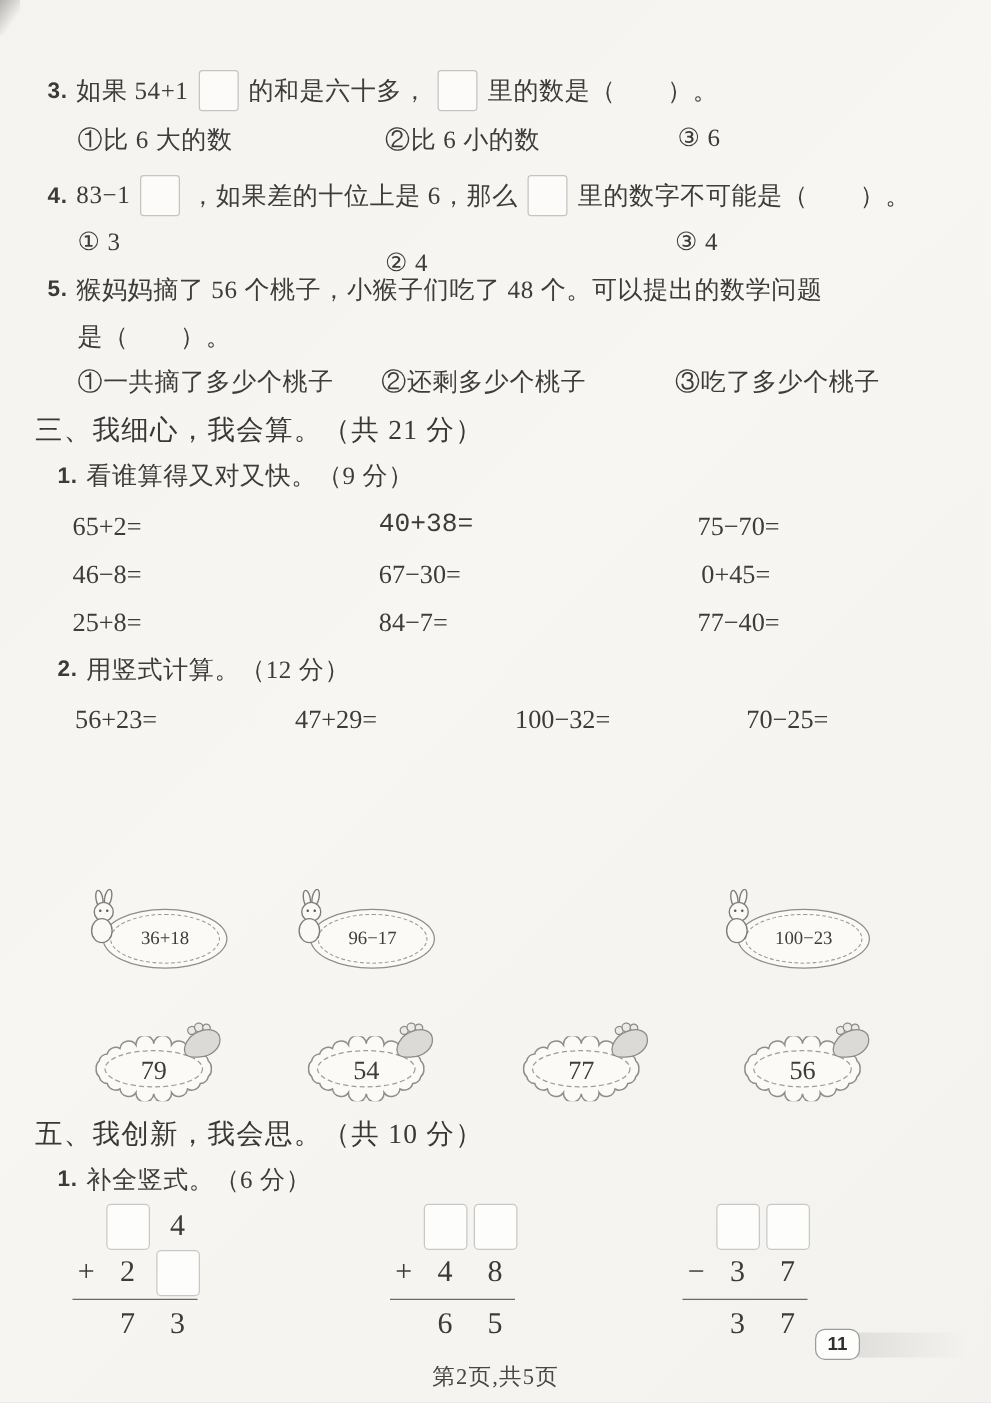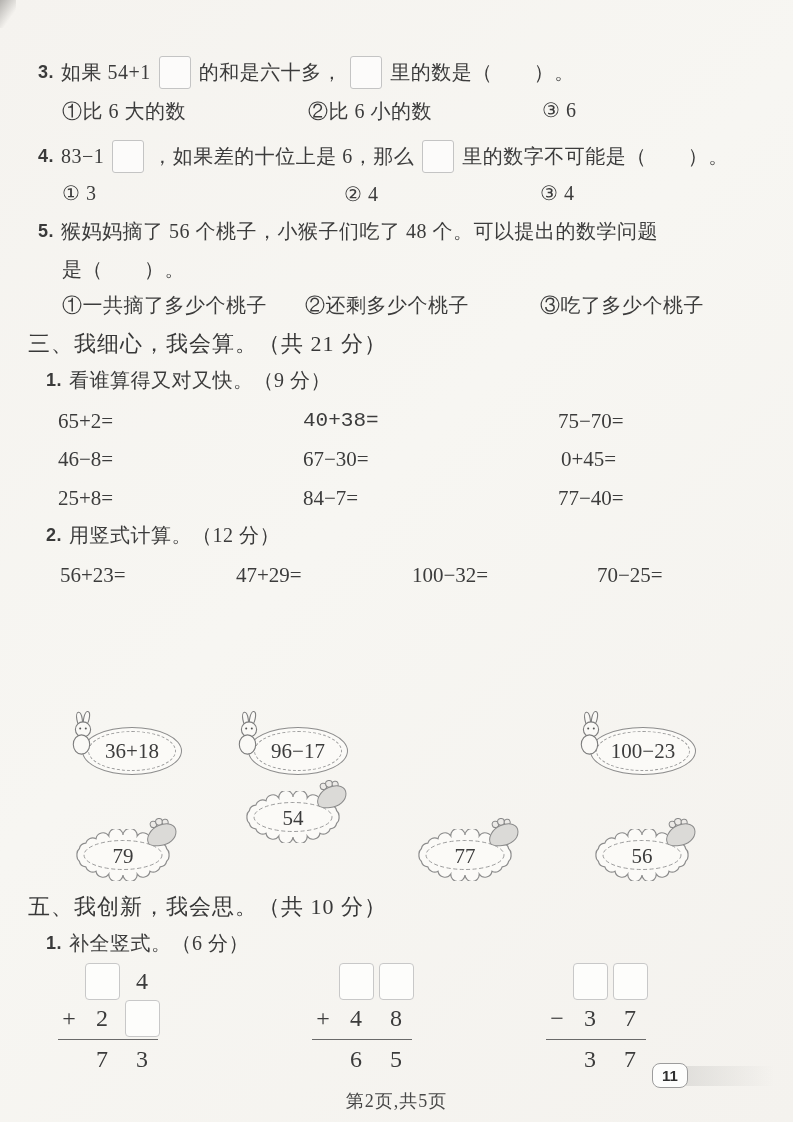--- a/index.html
+++ b/index.html
@@ -19,21 +19,21 @@
     border:1.3px solid #c4c4c4; border-radius:3px; margin:0 8px; flex:0 0 auto; }
   .opt { position:absolute; font-size:20px; letter-spacing:.5px; white-space:nowrap; }
   .sec { position:absolute; font-size:22px; letter-spacing:1px; white-space:nowrap; color:#383838; }
   .sub { position:absolute; display:flex; align-items:center; font-size:20px; letter-spacing:.5px; }
   .calc { position:absolute; font-size:21px; white-space:nowrap; }
   
   .match-oval { position:absolute; width:100px; height:48px; }
   .oval-outer { position:absolute; inset:0; border:1.4px solid #8d8d8d; border-radius:50%; background:#fbfaf7; }
   .oval-inner { position:absolute; inset:4px 6px; border:1.1px dashed #9d9d9d; border-radius:50%; }
   .oval-label { position:absolute; inset:0; display:flex; align-items:center; justify-content:center;
-    font-size:21px; padding-top:1px;text-align:right; }
+    font-size:15px; padding-top:1px;text-align:right; }
   .rabbit { position:absolute; left:-13px; top:-16px; }
   
   .match-cloud { position:absolute; width:100px; height:52px; }
   .cloud-label { position:absolute; inset:0; display:flex; align-items:center; justify-content:center;
     font-size:21px; padding-top:2px; }
   .carrot { position:absolute; right:-8px; top:-12px; transform:rotate(-10deg); }
   
   .vp { position:absolute; width:112px; }
   .vp-row { display:flex; height:37px; align-items:center; }
   .vp-op { width:26px; text-align:center; font-size:22px; }
@@ -70,21 +70,21 @@
 
   <div class="t qline" style="left:38px;top:140px;">
     <span class="qnum">4.</span>
     <span>83−1</span>
     <span class="ibox"></span>
     <span>，如果差的十位上是 6，那么</span>
     <span class="ibox"></span>
     <span>里的数字不可能是（　　）。</span>
   </div>
   <div class="opt" style="left:62px;top:181px;">① 3</div>
-  <div class="opt" style="left:308px;top:182px;margin-left:36px;">② 4</div>
+  <div class="opt" style="left:308px;top:198px;">② 4</div>
   <div class="opt" style="left:540px;top:181px;">③ 4</div>
 
   <div class="t qline" style="left:38px;top:218px;">
     <span class="qnum">5.</span>
     <span>猴妈妈摘了 56 个桃子，小猴子们吃了 48 个。可以提出的数学问题</span>
   </div>
   <div class="t qline" style="left:62px;top:256px;">
     <span>是（　　）。</span>
   </div>
   <div class="opt" style="left:62px;top:292px;">①一共摘了多少个桃子</div>
@@ -171,21 +171,21 @@
     <svg class="carrot" width="38" height="32" viewBox="0 0 38 32">
       <g stroke="#8a8a8a" stroke-width="1">
         <circle cx="12" cy="6" r="3.2" fill="#eceae7"></circle>
           <circle cx="18" cy="4.5" r="3.4" fill="#eceae7"></circle>
           <circle cx="24" cy="6" r="3" fill="#eceae7"></circle>
         <path d="M4 24 C2 18 8 10 17 8 C27 6 34 10 33 17 C32 24 24 29 15 28 C9 27.5 5.5 26.5 4 24 Z" fill="#dbdad7"></path>
       </g>
     </svg>
     <div class="cloud-label">79</div>
   </div>
-  <div class="match-cloud" style="left:243px;top:791px;text-align:right;">
+  <div class="match-cloud" style="left:243px;top:829px;text-align:right;">
     <svg width="100" height="52" viewBox="0 0 100 52">
       <path d="M96,26 A7 7 0 0 1 93.7,32.2 A7 7 0 0 1 87.2,37.8 A7 7 0 0 1 77,42.2 A7 7 0 0 1 64.2,45 A7 7 0 0 1 50,46 A7 7 0 0 1 35.8,45 A7 7 0 0 1 23,42.2 A7 7 0 0 1 12.8,37.8 A7 7 0 0 1 6.3,32.2 A7 7 0 0 1 4,26 A7 7 0 0 1 6.3,19.8 A7 7 0 0 1 12.8,14.2 A7 7 0 0 1 23,9.8 A7 7 0 0 1 35.8,7 A7 7 0 0 1 50,6 A7 7 0 0 1 64.2,7 A7 7 0 0 1 77,9.8 A7 7 0 0 1 87.2,14.2 A7 7 0 0 1 93.7,19.8 A7 7 0 0 1 96,26 Z" fill="#fbfaf7" stroke="#8d8d8d" stroke-width="1.2"></path>
       <ellipse cx="50" cy="26" rx="39" ry="14.5" fill="none" stroke="#9d9d9d" stroke-width="1" stroke-dasharray="4 2.5"></ellipse>
     </svg>
     <svg class="carrot" width="38" height="32" viewBox="0 0 38 32">
       <g stroke="#8a8a8a" stroke-width="1">
         <circle cx="12" cy="6" r="3.2" fill="#eceae7"></circle>
           <circle cx="18" cy="4.5" r="3.4" fill="#eceae7"></circle>
           <circle cx="24" cy="6" r="3" fill="#eceae7"></circle>
         <path d="M4 24 C2 18 8 10 17 8 C27 6 34 10 33 17 C32 24 24 29 15 28 C9 27.5 5.5 26.5 4 24 Z" fill="#dbdad7"></path>

